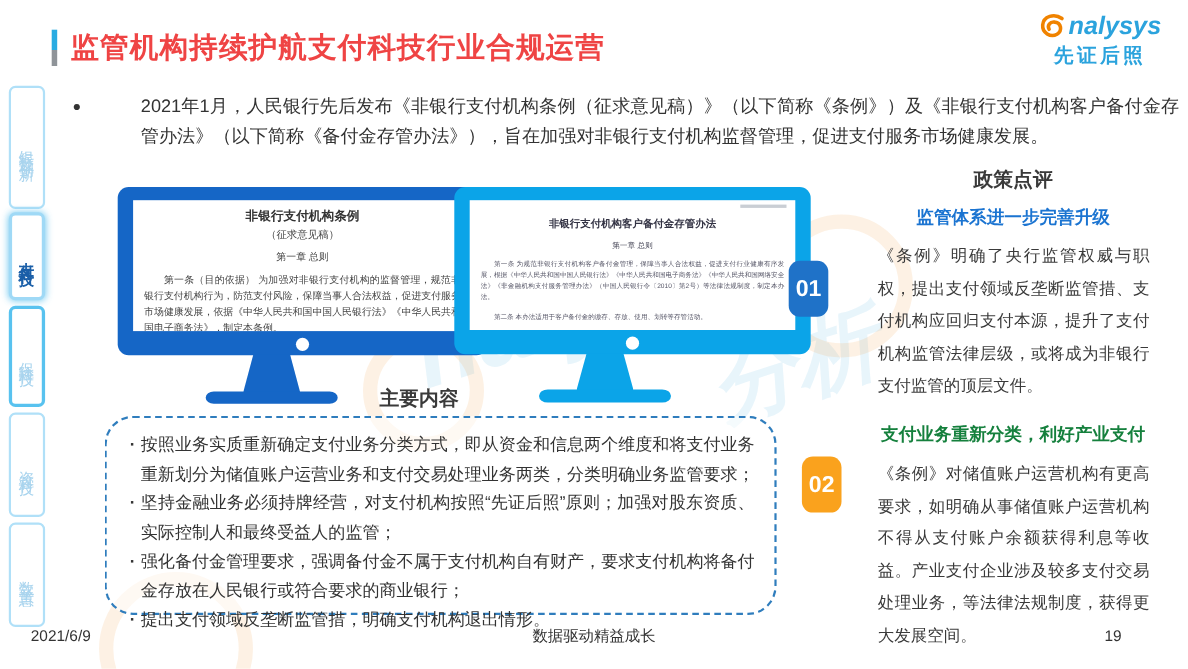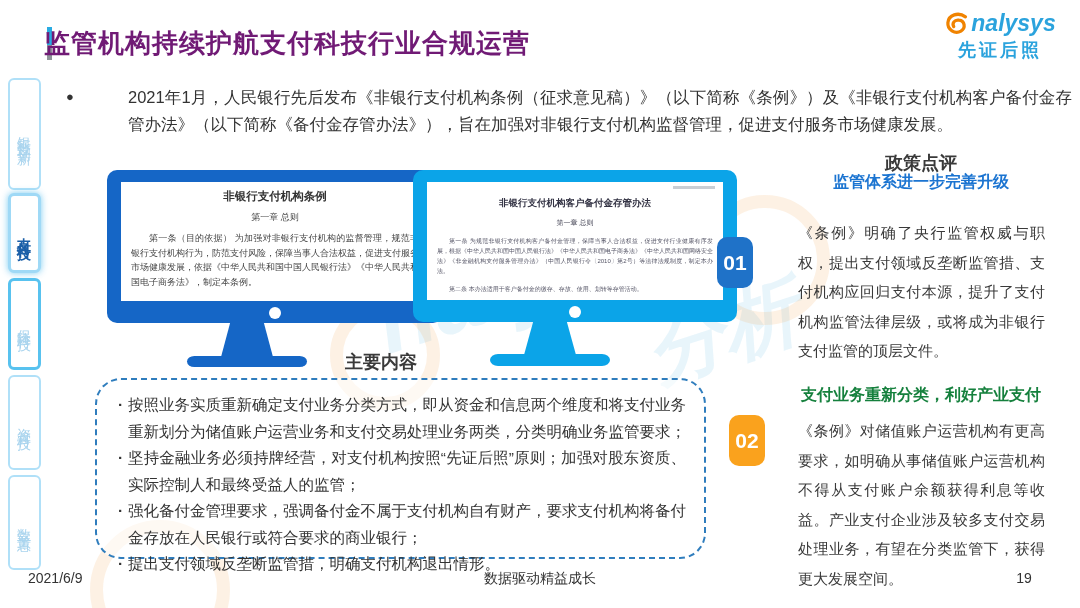--- a/index.html
+++ b/index.html
@@ -12,21 +12,21 @@
   .abs { position:absolute; }
 
   
   .wm { position:absolute; pointer-events:none; z-index:0; }
   .wm-text { font-style:italic; font-weight:bold; color:rgba(140,205,235,0.20); }
   .wm-ring { border-radius:50%; border:13px solid rgba(245,170,90,0.16); }
 
   
   .title-accent { left:47px; top:27px; width:5px; height:33px;
     background:linear-gradient(to bottom,#29abe2 0 55%, #8f9499 55% 100%); }
-  .page-title { left:44px; top:26px; font-size:26px; font-weight:700; color:#701a75; letter-spacing:1px; }
+  .page-title { left:64px; top:26px; font-size:26px; font-weight:700; color:#ef4444; letter-spacing:1px; }
   .logo { left:940px; top:10px; width:120px; text-align:center; }
   .logo-row { display:flex; align-items:center; justify-content:center; gap:1px; }
   .logo-brand { font-size:23px; font-weight:bold; font-style:italic; color:#2ba3dd; letter-spacing:0; }
   .logo-cn { font-size:18px; font-weight:bold; color:#2ba3dd; letter-spacing:3px; margin-top:1px; }
 
   
   .side-tab { left:8px; width:33px; background:#fff; border:2px solid #b0e0f8;
     border-radius:6px; display:flex; align-items:center; justify-content:center;
     z-index:2; }
   .side-tab span { writing-mode:vertical-lr; text-orientation:upright;
@@ -72,35 +72,35 @@
     border:2.5px dashed #2f7dbd; border-radius:26px; padding:12px 18px 8px 16px; z-index:1;
     background:rgba(255,255,255,0.55); }
   .db-item { display:flex; font-size:15.5px; line-height:26.5px; color:#333; }
   .db-item .mk { width:15px; flex:none; text-align:center; font-weight:bold; }
   .db-item .tx { flex:1; text-align:justify; }
 
   
   .policy-title { left:798px; top:151px; width:246px; text-align:center;
     font-size:18px; font-weight:bold; color:#3a3a3a; z-index:1; }
   .sec-head { left:798px; width:246px; text-align:center; font-size:16px; font-weight:bold; z-index:1; }
-  .sec-head.h1 { top:172px; color:#1b74d1; }
+  .sec-head.h1 { top:188px; color:#1b74d1; }
   .sec-head.h2 { top:385px; color:#15803d; }
   .sec-body { left:798px; width:247px; font-size:15px; line-height:29.5px;
     color:#3a3a3a; text-align:justify; z-index:1; }
   .sec-body.b1 { top:218px; }
   .sec-body.b2 { top:416px; }
   .num-badge { width:36px; height:51px; border-radius:10px; color:#fff;
     font-size:21px; font-weight:bold; display:flex; align-items:center; justify-content:center; z-index:1; }
   .num-badge.n01 { left:717px; top:237px; background:#1f72c8; }
   .num-badge.n02 { left:717px; top:415px; background:#faa21d;margin-left:12px; }
 
   
   .footer-date { left:28px; top:570px; font-size:14px; color:#333; z-index:1; }
   .footer-slogan { left:0; top:570px; width:1080px; text-align:center; font-size:14px; color:#333; z-index:1; }
-  .footer-page { left:1004px; top:570px; width:40px; text-align:center; font-size:14px; color:#333; z-index:1; }
+  .footer-page { left:1004px; top:570px; width:40px; text-align:left; font-size:14px; color:#333; z-index:1; }
 </style>
 </head>
 <body>
 
 <div class="wm wm-text" style="left:370px; top:220px; font-size:92px; transform:rotate(-18deg);">nalysys</div>
 <div class="wm wm-text" style="left:645px; top:280px; font-size:78px; transform:rotate(-18deg);">分析</div>
 <div class="wm wm-ring" style="left:700px; top:195px; width:130px; height:130px;"></div>
 <div class="wm wm-ring" style="left:330px; top:300px; width:110px; height:110px;"></div>
 <div class="wm wm-ring" style="left:90px; top:520px; width:140px; height:140px;"></div>
 
@@ -134,20 +134,21 @@
 <div class="abs side-tab" style="top:475px; height:95px;">
   <span>数字普惠</span>
 </div>
 
 <div class="abs intro-marker">●</div>
 <div class="abs intro-text">2021年1月，人民银行先后发布《非银行支付机构条例（征求意见稿）》（以下简称《条例》）及《非银行支付机构客户备付金存管办法》（以下简称《备付金存管办法》），旨在加强对非银行支付机构监督管理，促进支付服务市场健康发展。</div>
 
 <div class="abs monitor-frame m1">
   <div class="screen">
     <div class="doc1-title">非银行支付机构条例</div>
+    <div class="doc1-sub">（征求意见稿）</div>
     <div class="doc1-chap">第一章  总则</div>
     <div class="doc1-body">第一条（目的依据）  为加强对非银行支付机构的监督管理，规范非银行支付机构行为，防范支付风险，保障当事人合法权益，促进支付服务市场健康发展，依据《中华人民共和国中国人民银行法》《中华人民共和国电子商务法》，制定本条例。</div>
   </div>
   <div class="cam-dot"></div>
 </div>
 <div class="abs neck n1"></div>
 <div class="abs base b1"></div>
 
 <div class="abs monitor-frame m2">
   <div class="screen">
@@ -182,18 +183,18 @@
   </div>
 </div>
 
 <div class="abs policy-title">政策点评</div>
 
 <div class="abs sec-head h1">监管体系进一步完善升级</div>
 <div class="abs sec-body b1">《条例》明确了央行监管权威与职权，提出支付领域反垄断监管措、支付机构应回归支付本源，提升了支付机构监管法律层级，或将成为非银行支付监管的顶层文件。</div>
 <div class="abs num-badge n01">01</div>
 
 <div class="abs sec-head h2">支付业务重新分类，利好产业支付</div>
-<div class="abs sec-body b2">《条例》对储值账户运营机构有更高要求，如明确从事储值账户运营机构不得从支付账户余额获得利息等收益。产业支付企业涉及较多支付交易处理业务，有望在分类监管下，获得更大发展空间。</div>
+<div class="abs sec-body b2">《条例》对储值账户运营机构有更高要求，如明确从事储值账户运营机构不得从支付账户余额获得利息等收益。产业支付企业涉及较多支付交易处理业务，等法律法规制度，获得更大发展空间。</div>
 <div class="abs num-badge n02">02</div>
 
 <div class="abs footer-date">2021/6/9</div>
 <div class="abs footer-slogan">数据驱动精益成长</div>
 <div class="abs footer-page">19</div>
 
 </body></html>

